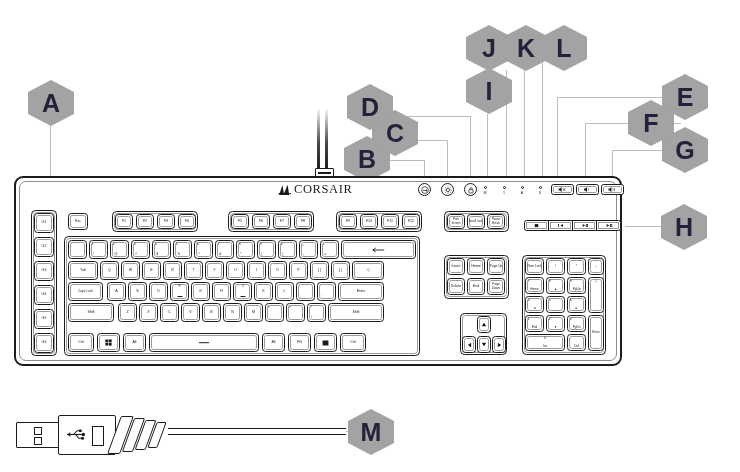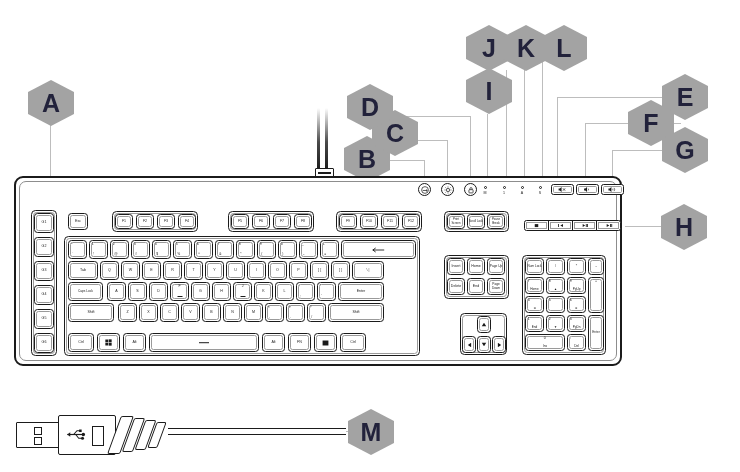--- a/index.html
+++ b/index.html
@@ -208,20 +208,28 @@
   <div class="hex" style="left:348px;top:409px;">
     <span>M</span>
   </div>
 
   <div class="cable" style="left:317px;top:108px;width:3px;height:62px;"></div>
   <div class="cable" style="left:325px;top:108px;width:3px;height:62px;"></div>
   <div id="cablePlug"></div>
 
   <div id="kb"></div>
 
+  <div id="logo">
+    <svg class="glyph" width="14" height="12" viewBox="0 0 14 12">
+      <path d="M1 11 L4.5 1.2 L6.2 11 Z" fill="#1b1b1b"></path>
+      <path d="M5.4 11 L9.6 0.8 L11.2 11 Z" fill="#1b1b1b"></path>
+      <path d="M0.5 9.2 L13 9.2 L13 10.2 L0.5 10.2 Z" fill="#1b1b1b"></path>
+    </svg>
+    <span id="logoText">CORSAIR</span>
+  </div>
 
   <div class="rbtn" style="left:418px;top:183px;">
     <svg class="glyph" width="8" height="8" viewBox="0 0 10 10">
       <circle cx="5" cy="5" r="4.2" fill="none" stroke="#1b1b1b" stroke-width="0.9"></circle>
       <path d="M2.3 5.6 L7.7 5.6" stroke="#1b1b1b" stroke-width="0.9"></path>
       <path d="M6.4 4.4 L7.8 5.6 L6.4 6.8" fill="none" stroke="#1b1b1b" stroke-width="0.9"></path>
     </svg>
   </div>
   <div class="rbtn" style="left:441px;top:183px;">
     <svg class="glyph" width="8" height="8" viewBox="0 0 10 10">

